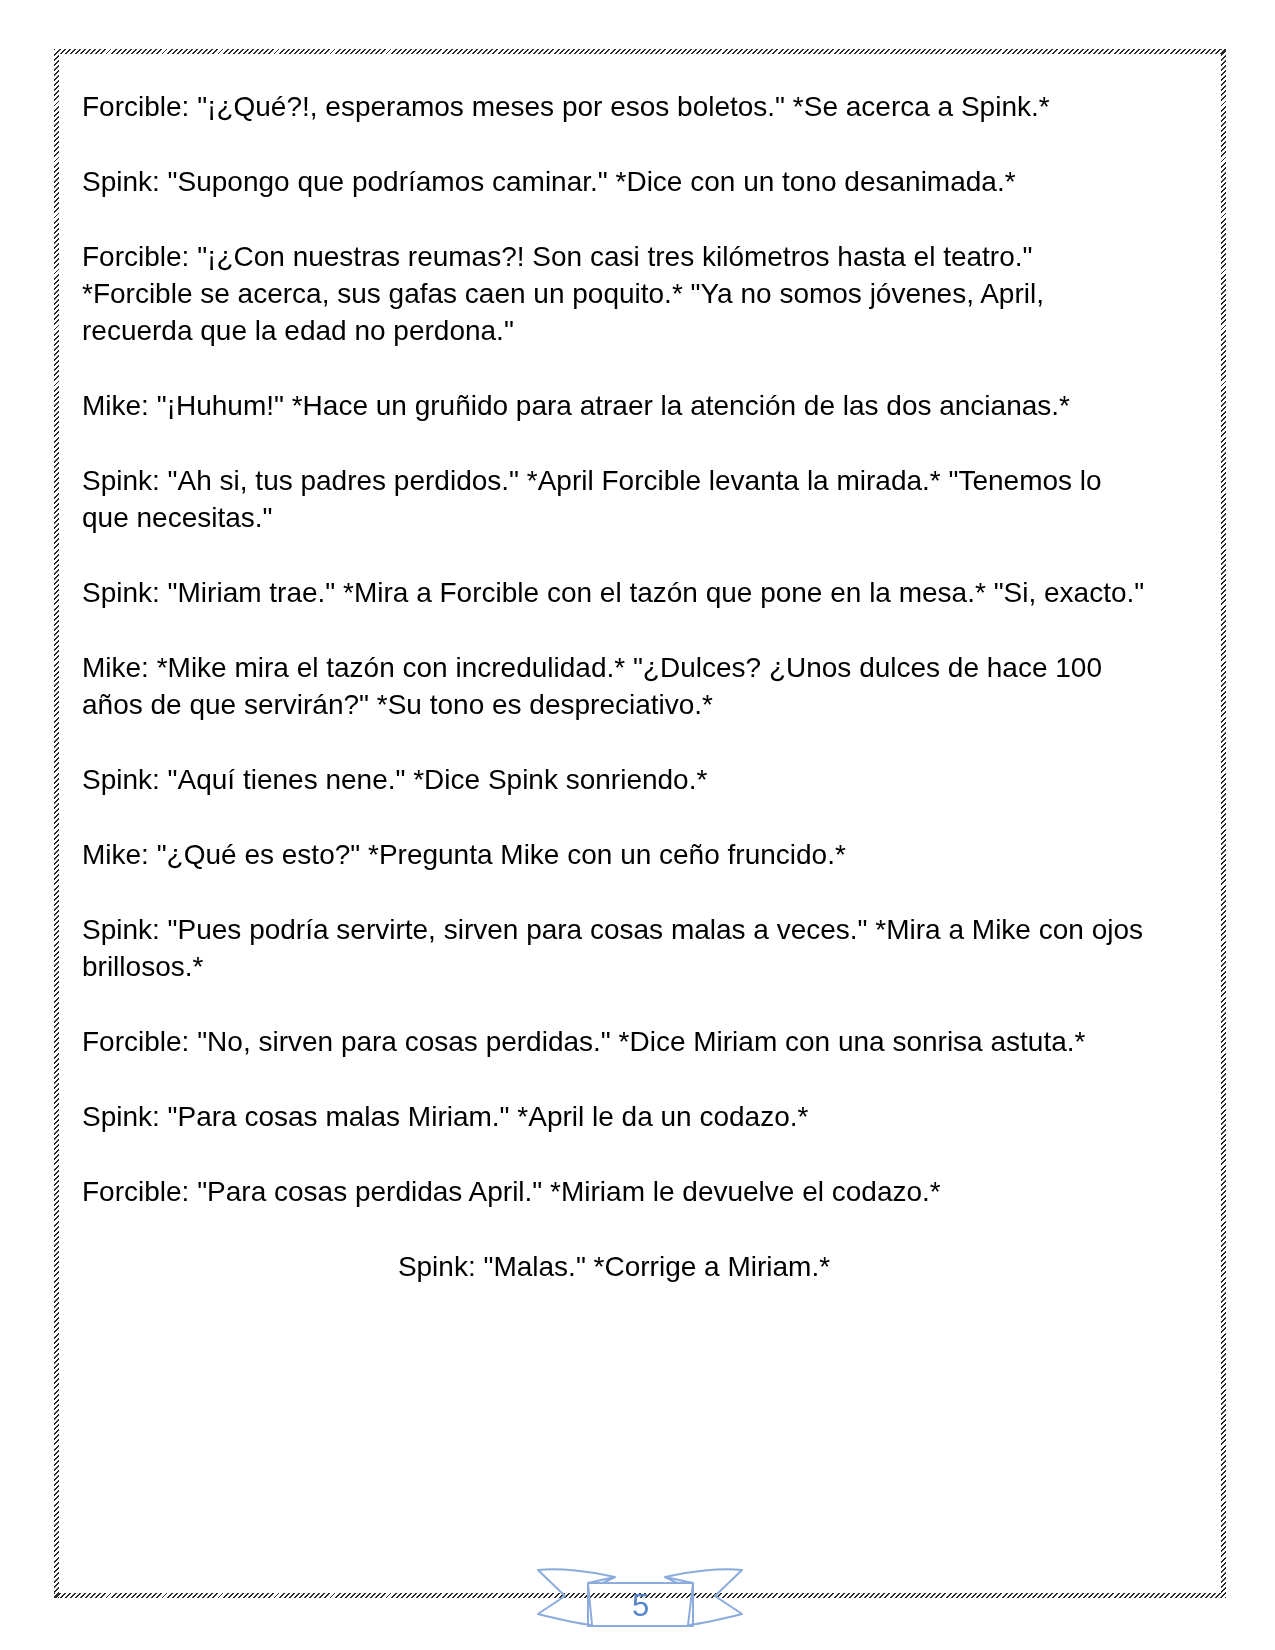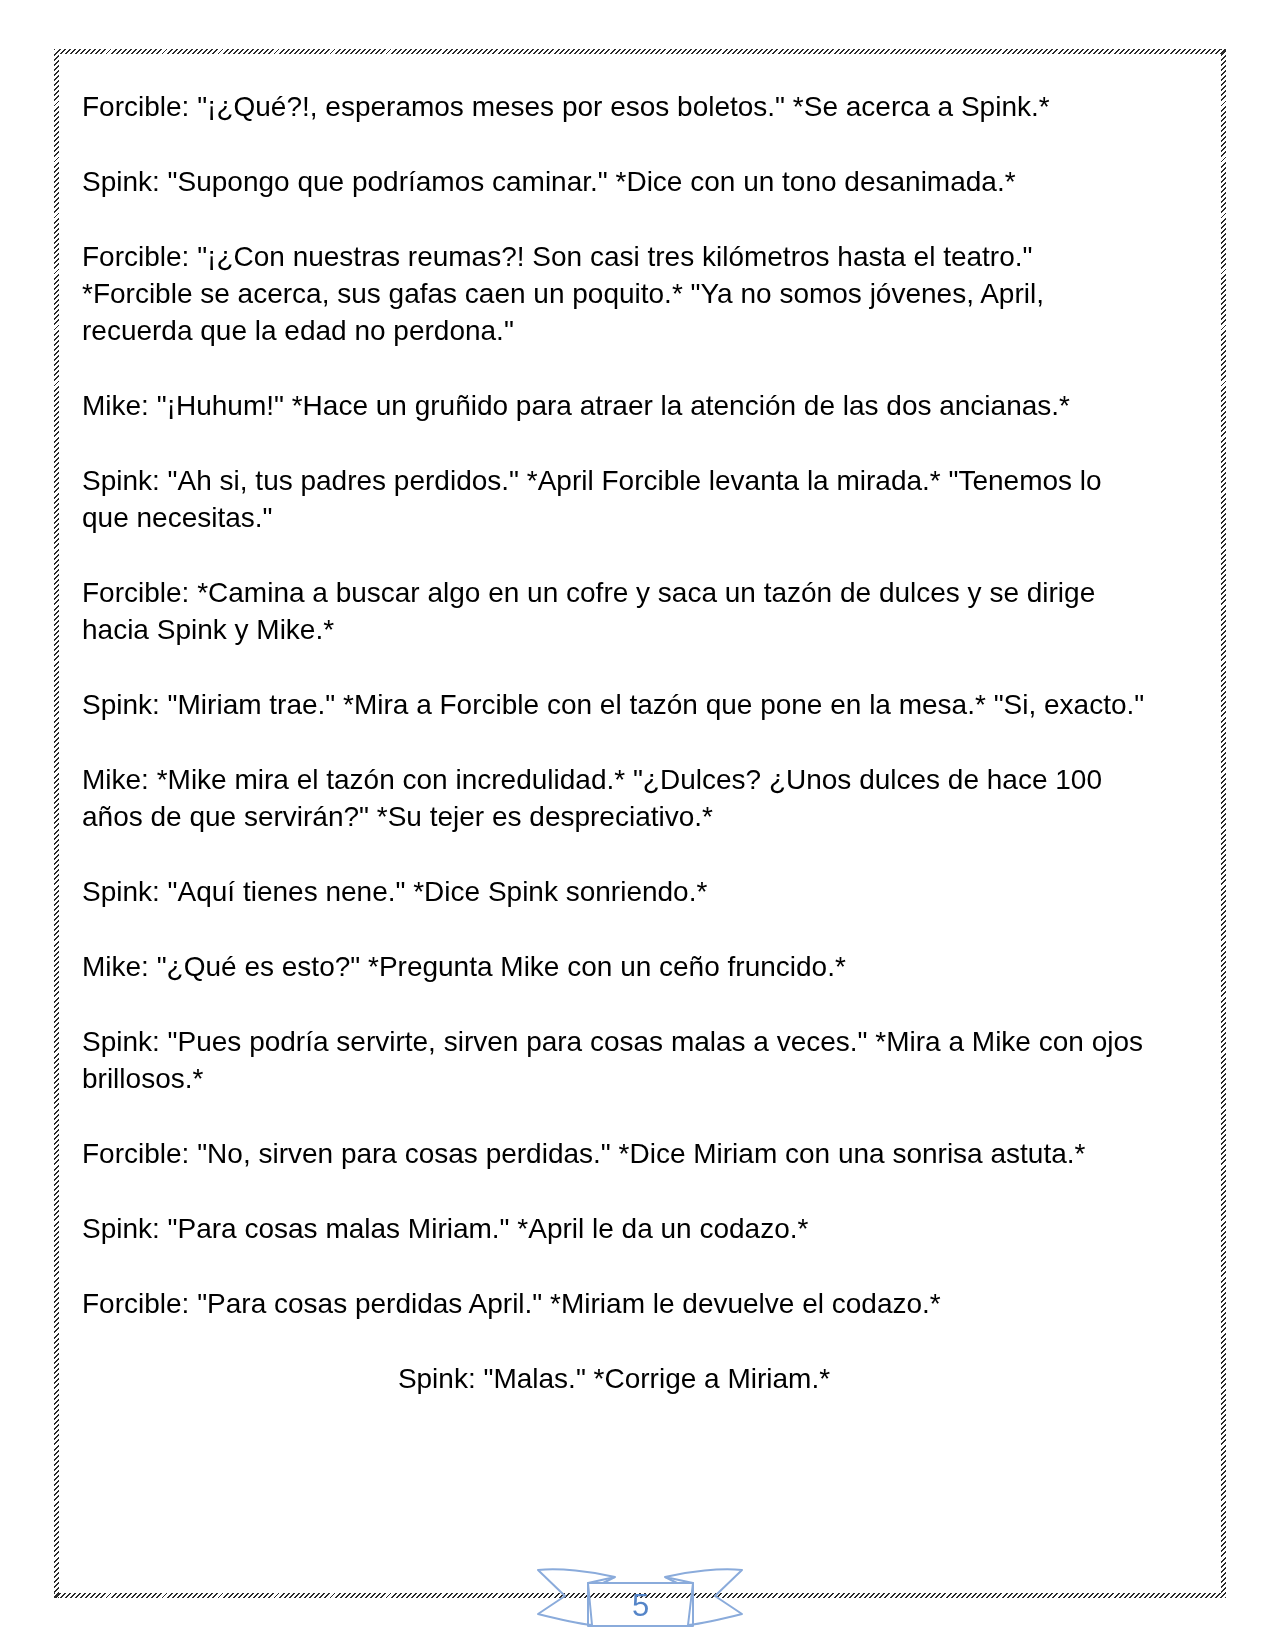--- a/index.html
+++ b/index.html
@@ -48,23 +48,22 @@
   <div class="hatch hatch-v border-left"></div>
   <div class="hatch hatch-v border-right"></div>
   <div class="hatch hatch-h border-bottom"></div>
 
   <div class="content">
     <p>Forcible: "¡¿Qué?!, esperamos meses por esos boletos." *Se acerca a Spink.*</p>
     <p>Spink: "Supongo que podríamos caminar." *Dice con un tono desanimada.*</p>
     <p>Forcible: "¡¿Con nuestras reumas?! Son casi tres kilómetros hasta el teatro." *Forcible se acerca, sus gafas caen un poquito.* "Ya no somos jóvenes, April, recuerda que la edad no perdona."</p>
     <p>Mike: "¡Huhum!" *Hace un gruñido para atraer la atención de las dos ancianas.*</p>
     <p>Spink: "Ah si, tus padres perdidos." *April Forcible levanta la mirada.* "Tenemos lo que necesitas."</p>
-    <p>Forcible: *Camina a buscar algo en un cofre y saca un tazón de dulces y se dirige hacia Spink y Mike.*</p>
     <p>Spink: "Miriam trae." *Mira a Forcible con el tazón que pone en la mesa.* "Si, exacto."</p>
-    <p>Mike: *Mike mira el tazón con incredulidad.* "¿Dulces? ¿Unos dulces de hace 100 años de que servirán?" *Su tejer es despreciativo.*</p>
+    <p>Mike: *Mike mira el tazón con incredulidad.* "¿Dulces? ¿Unos dulces de hace 100 años de que servirán?" *Su tono es despreciativo.*</p>
     <p>Spink: "Aquí tienes nene." *Dice Spink sonriendo.*</p>
     <p>Mike: "¿Qué es esto?" *Pregunta Mike con un ceño fruncido.*</p>
     <p>Spink: "Pues podría servirte, sirven para cosas malas a veces." *Mira a Mike con ojos brillosos.*</p>
     <p>Forcible: "No, sirven para cosas perdidas." *Dice Miriam con una sonrisa astuta.*</p>
     <p>Spink: "Para cosas malas Miriam." *April le da un codazo.*</p>
     <p>Forcible: "Para cosas perdidas April." *Miriam le devuelve el codazo.*</p>
     <p class="centered">Spink: "Malas." *Corrige a Miriam.*</p>
   </div>
 
   <svg class="banner" viewBox="0 0 240 75" xmlns="http://www.w3.org/2000/svg">

